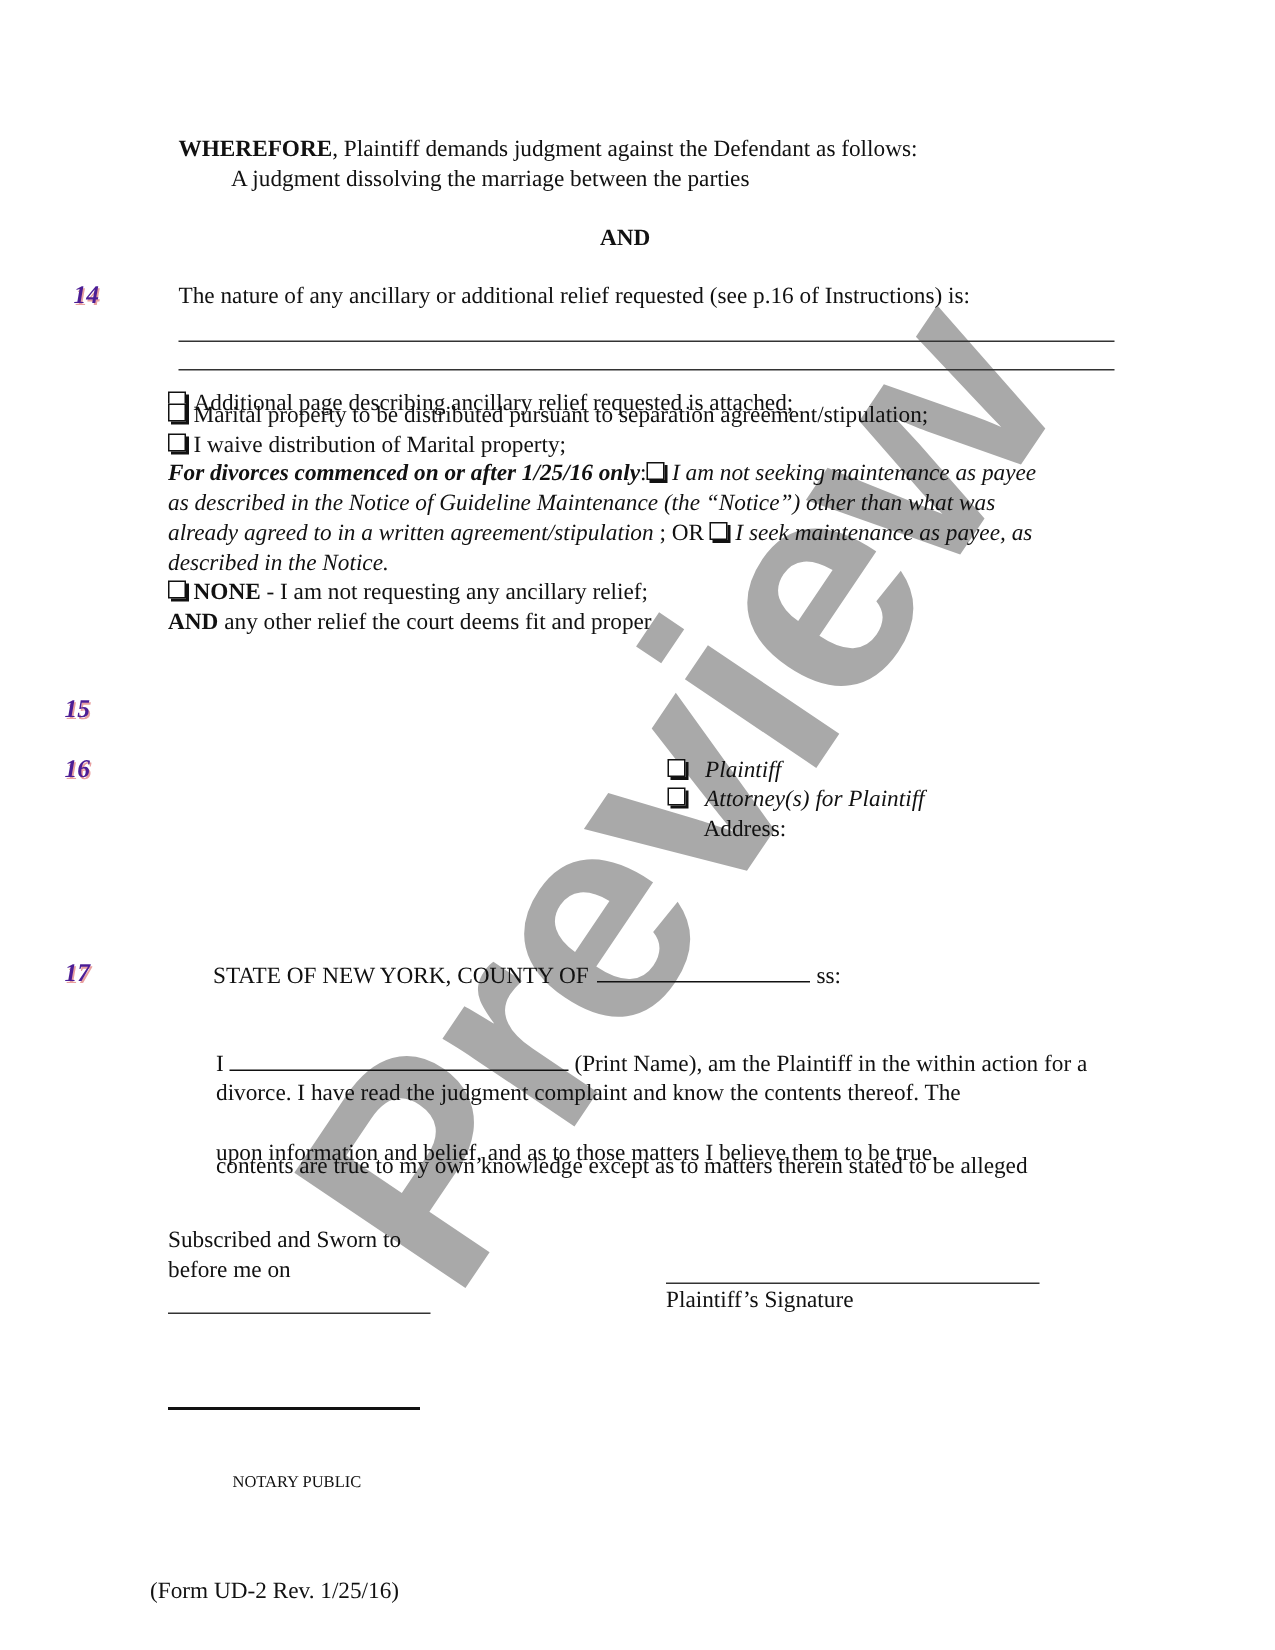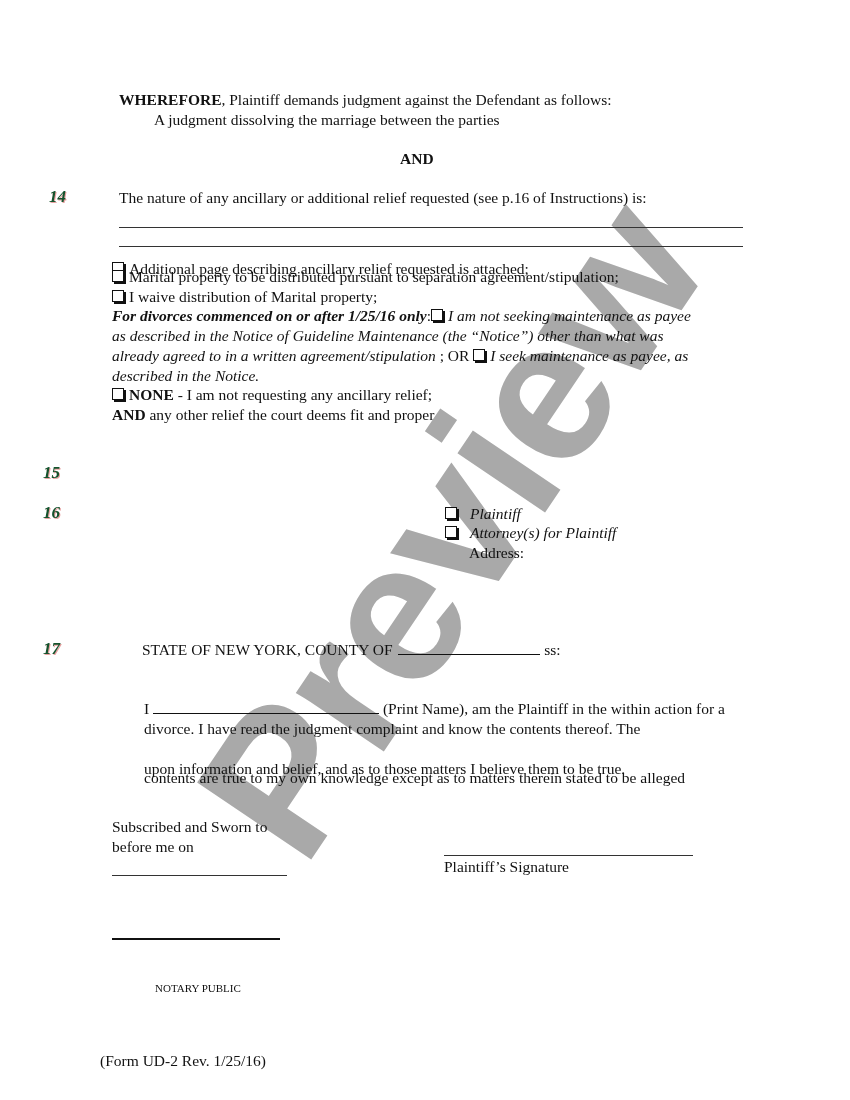--- a/index.html
+++ b/index.html
@@ -1,20 +1,20 @@
 <!DOCTYPE html>
 <html><head>
 <meta charset="utf-8">
 <style>
   html, body { margin:0; padding:0; background:#ffffff; }
   body { width:850px; height:1100px; position:relative; overflow:hidden;
          font-family:"Liberation Serif","DejaVu Serif",serif; color:#111; font-size:15.5px; }
   .abs { position:absolute; white-space:nowrap; line-height:20px; }
   .num { position:absolute; font-family:"Liberation Serif",serif; font-weight:bold; font-style:italic;
-         color:#14532d; font-size:17px; line-height:20px; text-shadow:1px 1px 0 #e8a0a0; }
+         color:#4c1d95; font-size:17px; line-height:20px; text-shadow:1px 1px 0 #e8a0a0; }
   b { font-weight:bold; }
   i { font-style:italic; }
   .cb { display:inline-block; width:10px; height:10px; border:1px solid #111; box-shadow:2px 2px 0 #111;
         margin-right:5px; vertical-align:0px; background:#fff; }
   .uline { display:inline-block; border-bottom:1px solid #111; vertical-align:baseline; }
   .uline.thick { border-bottom:2px solid #111; }
   .rule { position:absolute; height:0; border-top:1px solid #333; }
   .watermark { position:absolute; left:60px; top:430px; width:780px; text-align:center;
                font-family:"Liberation Sans","DejaVu Sans",sans-serif; font-weight:bold; font-size:200px;
                color:#a9a9a9; line-height:200px; transform:rotate(-56deg); transform-origin:50% 50%;

